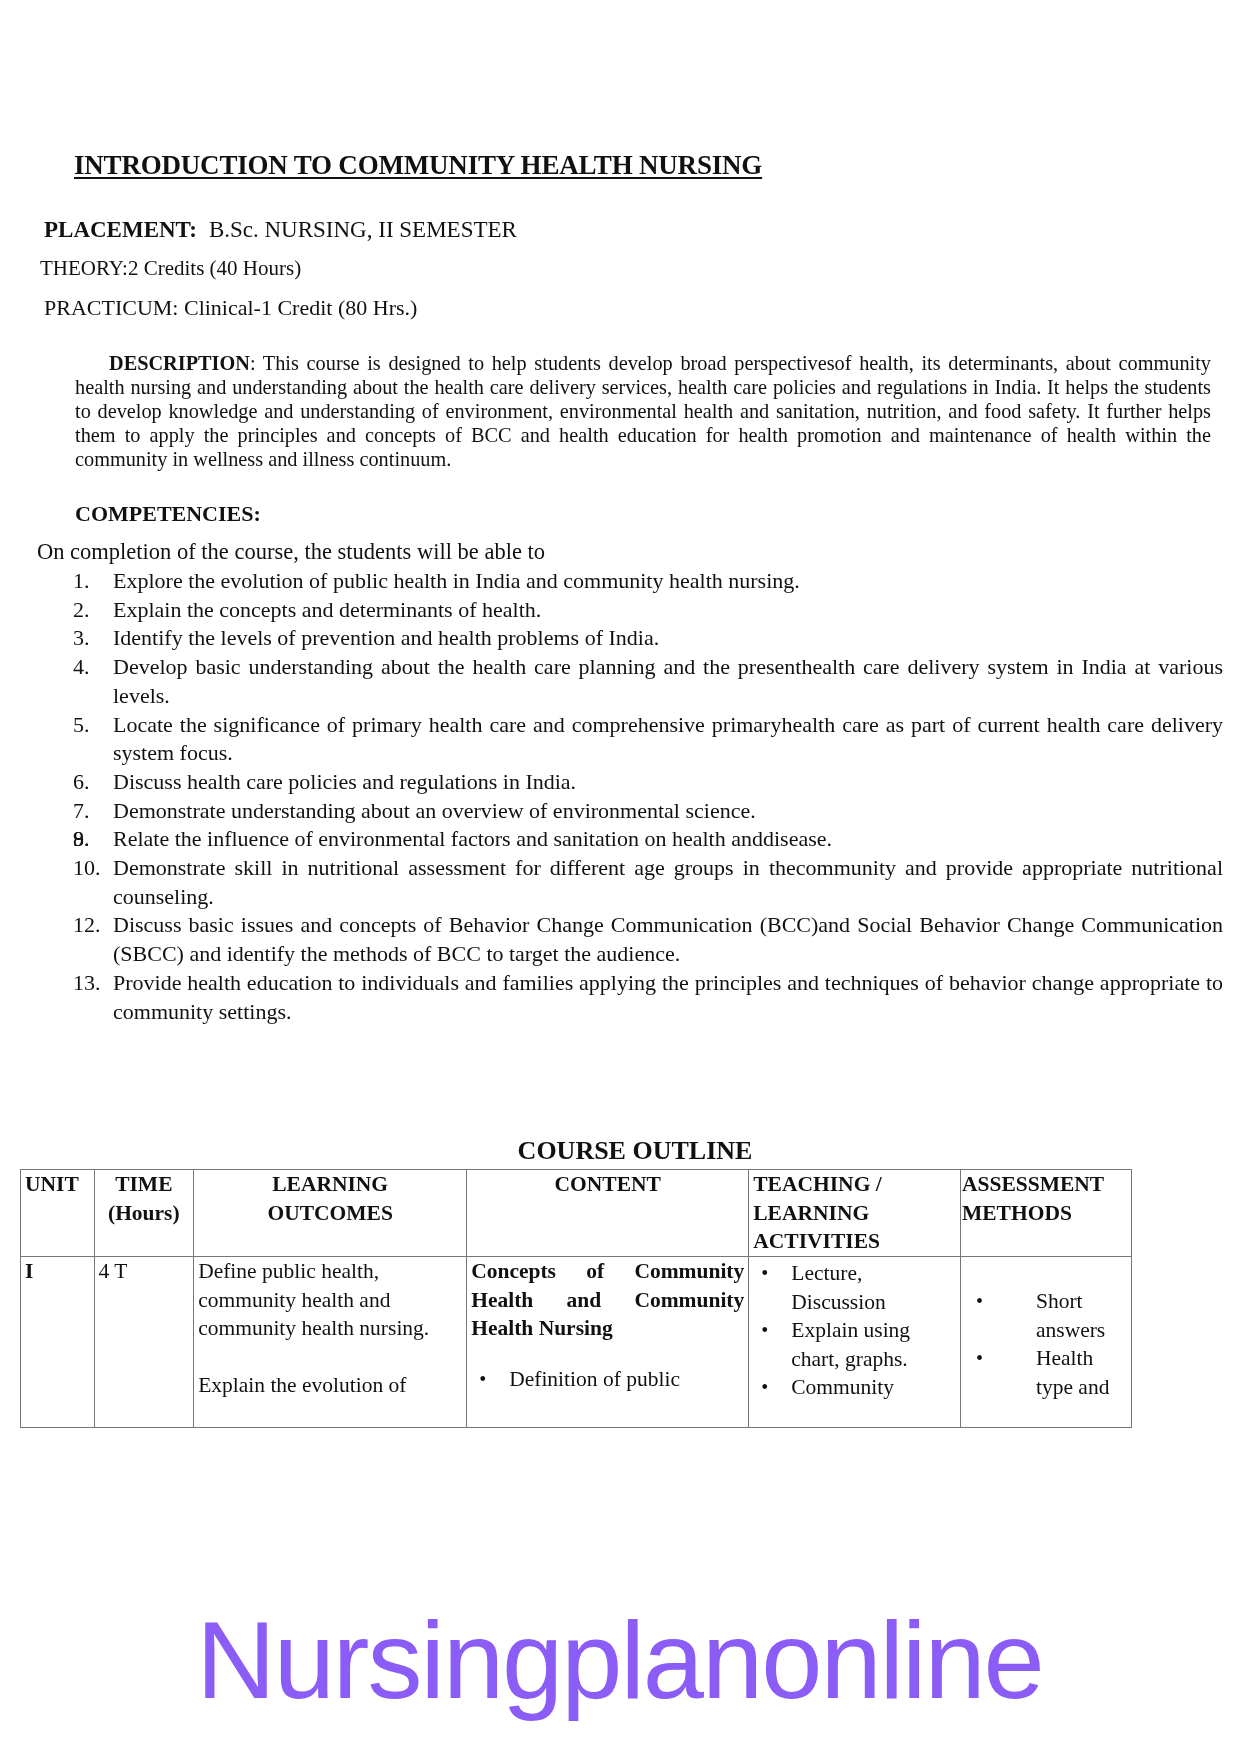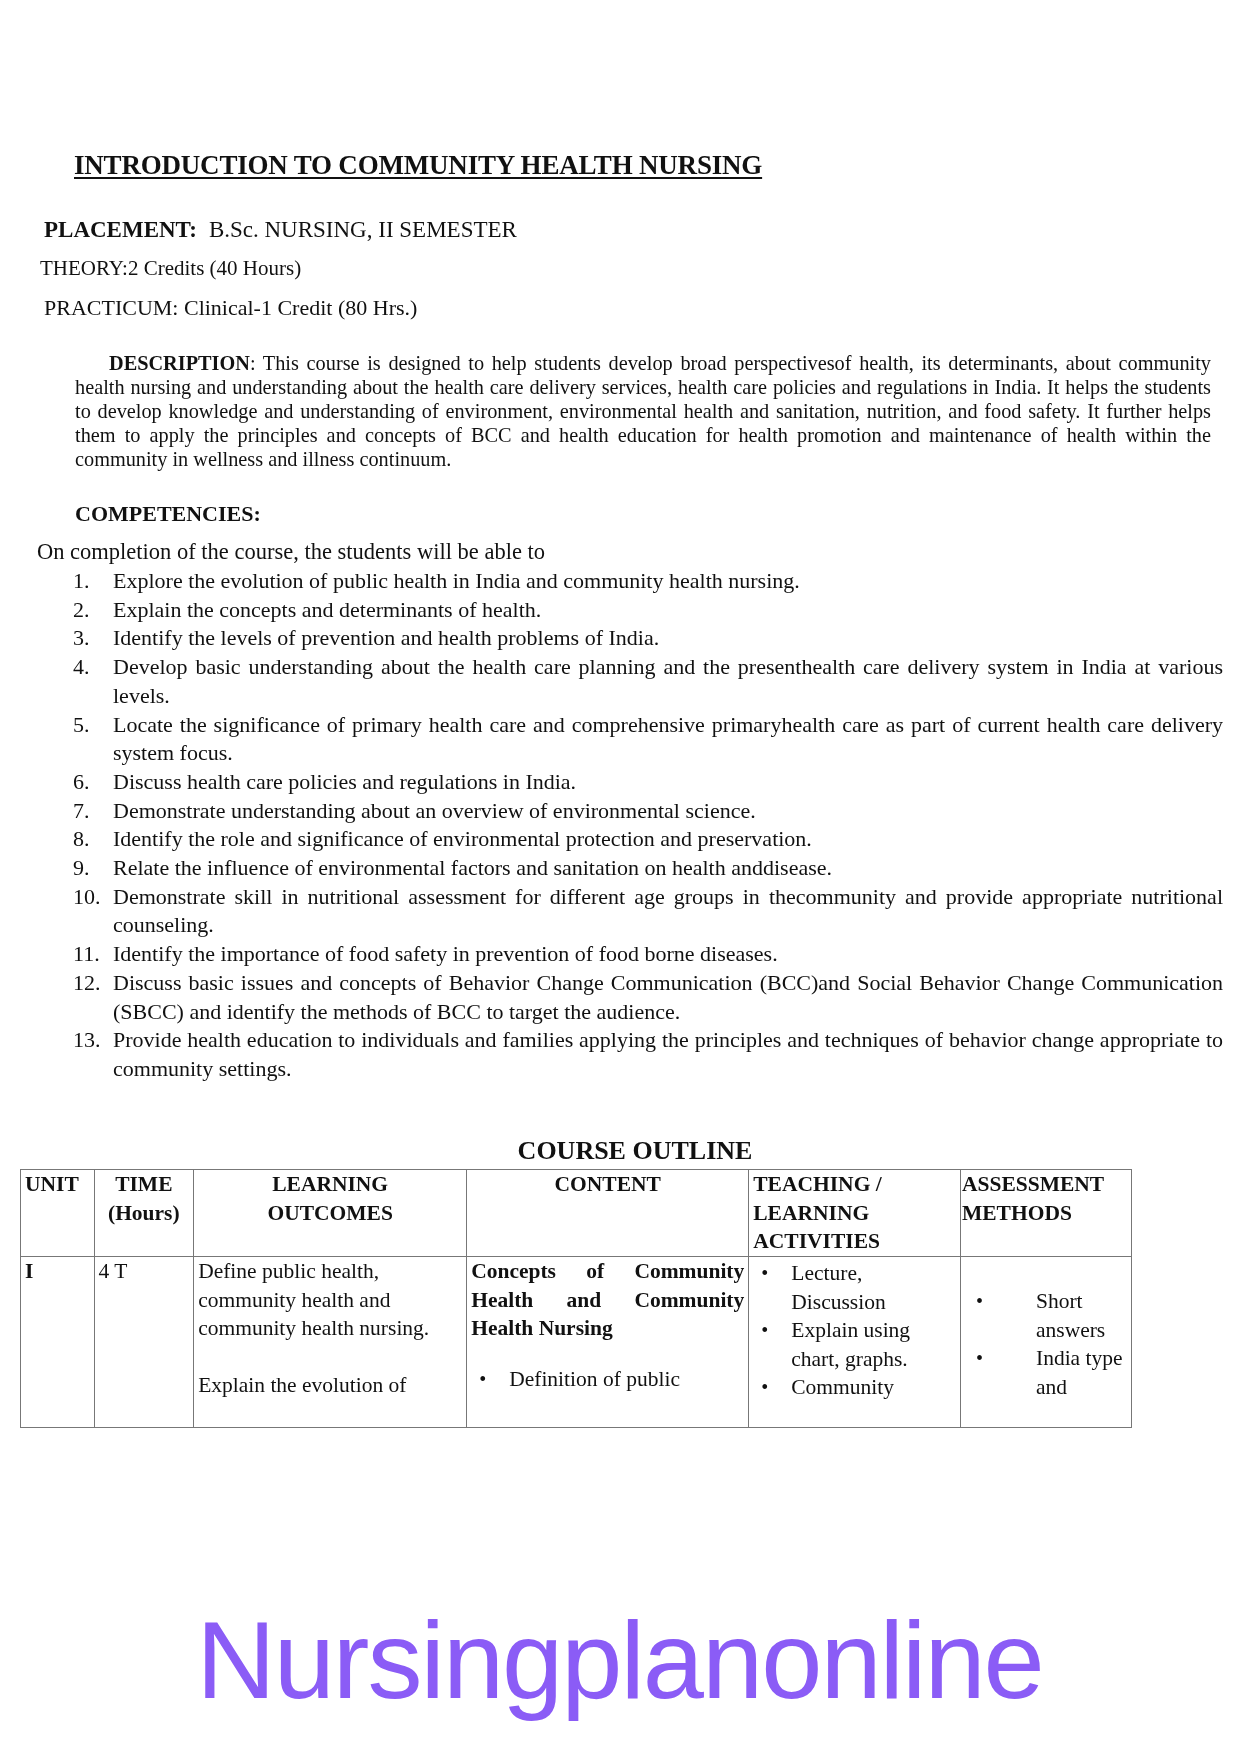--- a/index.html
+++ b/index.html
@@ -83,24 +83,23 @@
 <div class="abs comp-intro">On completion of the course, the students will be able to</div>
 
 <ol class="abs comp-list">
   <li><span class="num">1.</span><span>Explore the evolution of public health in India and community health nursing.</span></li>
   <li><span class="num">2.</span><span>Explain the concepts and determinants of health.</span></li>
   <li><span class="num">3.</span><span>Identify the levels of prevention and health problems of India.</span></li>
   <li><span class="num">4.</span><span>Develop basic understanding about the health care planning and the presenthealth care delivery system in India at various levels.</span></li>
   <li><span class="num">5.</span><span>Locate the significance of primary health care and comprehensive primaryhealth care as part of current health care delivery system focus.</span></li>
   <li><span class="num">6.</span><span>Discuss health care policies and regulations in India.</span></li>
   <li><span class="num">7.</span><span>Demonstrate understanding about an overview of environmental science.</span></li>
-  <li><span class="num">8.</span><span>Identify the role and significance of environmental protection and preservation.</span></li>
+  <li><span class="num">8.</span></li>
   <li><span class="num">9.</span><span>Relate the influence of environmental factors and sanitation on health anddisease.</span></li>
   <li><span class="num">10.</span><span>Demonstrate skill in nutritional assessment for different age groups in thecommunity and provide appropriate nutritional counseling.</span></li>
-  <li><span class="num">11.</span><span>Identify the importance of food safety in prevention of food borne diseases.</span></li>
   <li><span class="num">12.</span><span>Discuss basic issues and concepts of Behavior Change Communication (BCC)and Social Behavior Change Communication (SBCC) and identify  the methods of BCC to target the audience.</span></li>
   <li><span class="num">13.</span><span>Provide health education to individuals and families applying the principles and techniques of behavior change appropriate to community settings.</span></li>
 </ol>
 
 <div class="abs outline-title">COURSE OUTLINE</div>
 
 <table class="outline">
   <thead>
     <tr>
       <th class="c-unit"><span>UNIT</span></th>
@@ -143,20 +142,20 @@
       <td class="c-tl">
         <ul class="bul tl-list">
           <li>Lecture, Discussion</li>
           <li>Explain using chart, graphs.</li>
           <li>Community</li>
         </ul>
       </td>
       <td class="c-am">
         <ul class="bul am-list">
           <li>Short answers</li>
-          <li>India type and</li>
+          <li>Health type and</li>
         </ul>
       </td>
     </tr>
   </tbody>
 </table>
 
 <div class="abs watermark">Nursingplanonline</div>
 
 </body></html>

